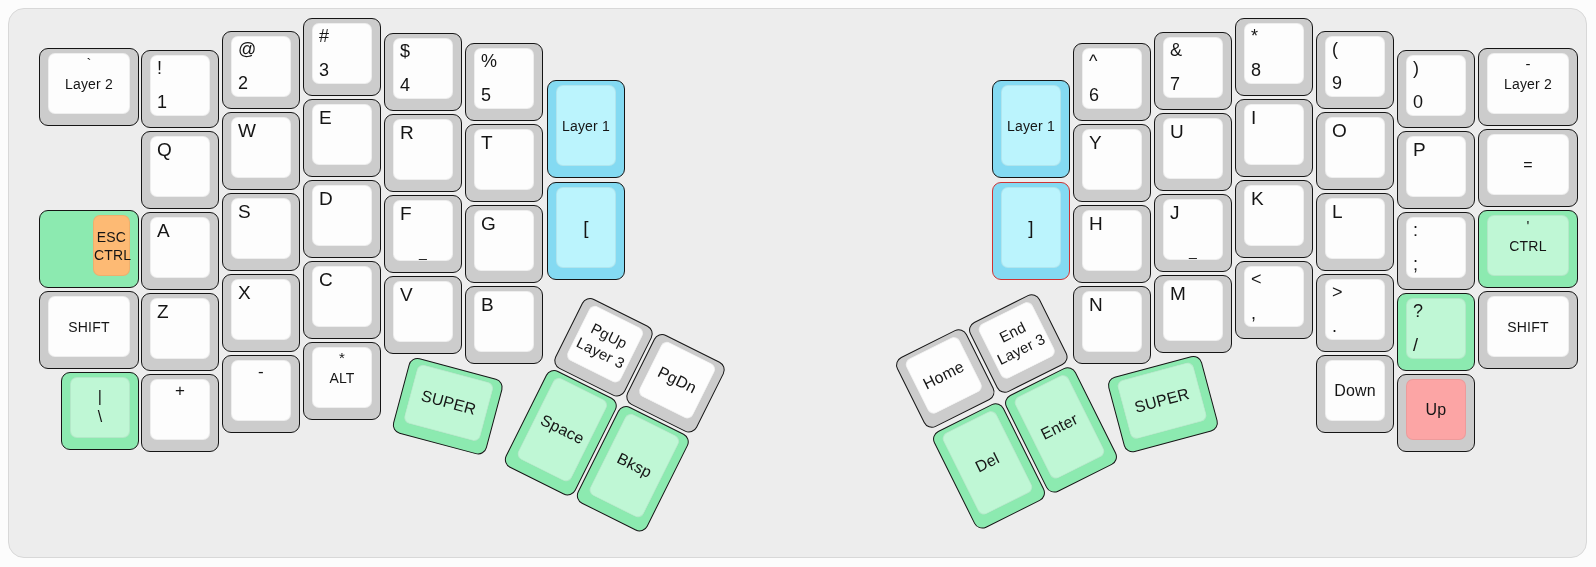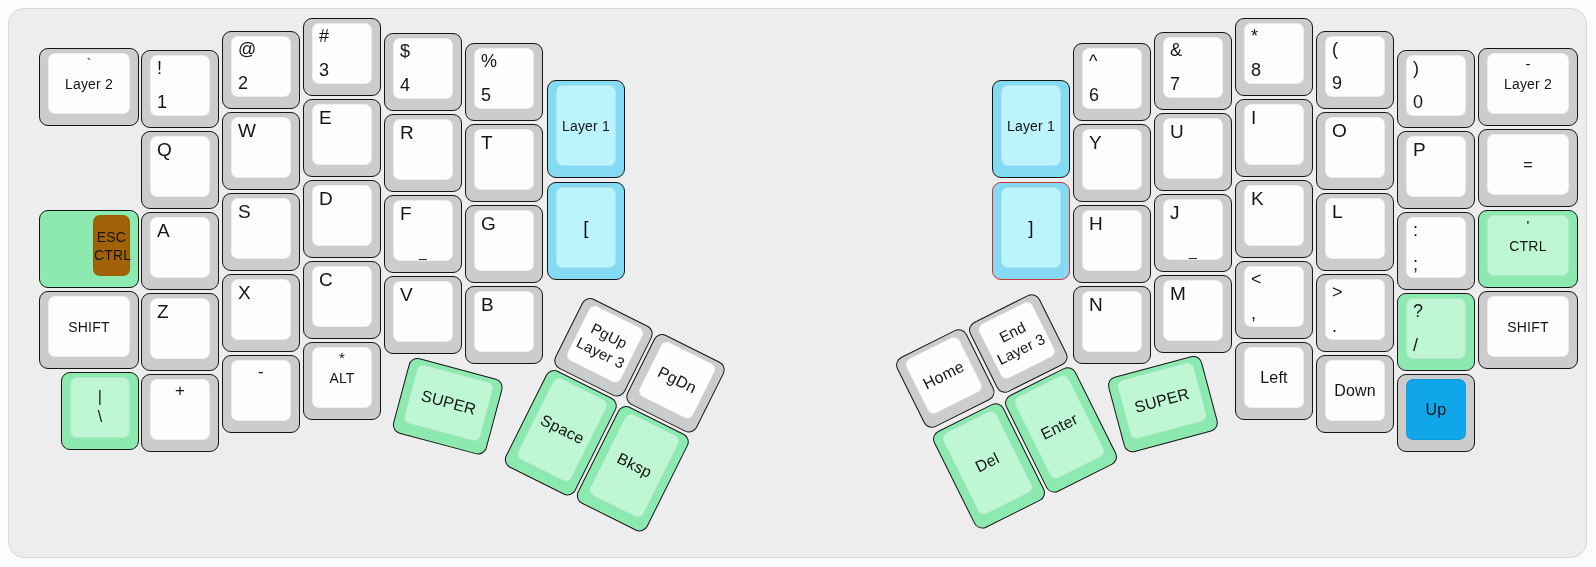--- a/index.html
+++ b/index.html
@@ -38,21 +38,21 @@
 
 <div class="panel" style="background: rgb(237, 237, 237); border-color: rgb(216, 216, 216);"></div>
 <div id="keyboard">
     <div class="key" style="left: 39px; top: 48px; width: 100px; height: 78px; background: rgb(204, 204, 204); border-color: rgb(21, 21, 21);">
       <div class="cap" style="background: rgb(253, 253, 253);">
         <span class="lg lg-tc" style="font-size: 15px; color: rgb(21, 21, 21);">`</span>
         <span class="lg lg-c" style="font-size: 14px; color: rgb(21, 21, 21);">Layer 2</span>
       </div>
     </div>
     <div class="key" style="left: 39px; top: 210px; width: 100px; height: 78px; background: rgb(140, 234, 176); border-color: rgb(21, 21, 21);">
-      <div class="cap" style="background: #a16207; margin-left: 45px;">
+      <div class="cap" style="background: #fdba74; margin-left: 45px;">
         <span class="lg lg-c" style="font-size: 14px; color: rgb(21, 21, 21);">ESC
 CTRL</span>
       </div>
     </div>
     <div class="key" style="left: 39px; top: 291px; width: 100px; height: 78px; background: rgb(204, 204, 204); border-color: rgb(21, 21, 21);">
       <div class="cap" style="background: rgb(253, 253, 253);">
         <span class="lg lg-c" style="font-size: 14px; color: rgb(21, 21, 21);">SHIFT</span>
       </div>
     </div>
     <div class="key" style="left: 61px; top: 372px; width: 78px; height: 78px; background: rgb(140, 234, 176); border-color: rgb(21, 21, 21);">
@@ -287,25 +287,20 @@
       <div class="cap" style="background: rgb(253, 253, 253);">
         <span class="lg lg-tl" style="font-size: 19px; color: rgb(21, 21, 21);">K</span>
       </div>
     </div>
     <div class="key" style="left: 1235px; top: 261px; width: 78px; height: 78px; background: rgb(204, 204, 204); border-color: rgb(21, 21, 21);">
       <div class="cap" style="background: rgb(253, 253, 253);">
         <span class="lg lg-tl" style="font-size: 18px; color: rgb(21, 21, 21);">&lt;</span>
         <span class="lg lg-bl" style="font-size: 18px; color: rgb(21, 21, 21);">,</span>
       </div>
     </div>
-    <div class="key" style="left: 1235px; top: 342px; width: 78px; height: 78px; background: rgb(204, 204, 204); border-color: rgb(21, 21, 21);">
-      <div class="cap" style="background: rgb(253, 253, 253);">
-        <span class="lg lg-c" style="font-size: 16px; color: rgb(21, 21, 21);">Left</span>
-      </div>
-    </div>
     <div class="key" style="left: 1316px; top: 31px; width: 78px; height: 78px; background: rgb(204, 204, 204); border-color: rgb(21, 21, 21);">
       <div class="cap" style="background: rgb(253, 253, 253);">
         <span class="lg lg-tl" style="font-size: 18px; color: rgb(21, 21, 21);">(</span>
         <span class="lg lg-bl" style="font-size: 18px; color: rgb(21, 21, 21);">9</span>
       </div>
     </div>
     <div class="key" style="left: 1316px; top: 112px; width: 78px; height: 78px; background: rgb(204, 204, 204); border-color: rgb(21, 21, 21);">
       <div class="cap" style="background: rgb(253, 253, 253);">
         <span class="lg lg-tl" style="font-size: 19px; color: rgb(21, 21, 21);">O</span>
       </div>
@@ -343,21 +338,21 @@
         <span class="lg lg-bl" style="font-size: 18px; color: rgb(21, 21, 21);">;</span>
       </div>
     </div>
     <div class="key" style="left: 1397px; top: 293px; width: 78px; height: 78px; background: rgb(140, 234, 176); border-color: rgb(21, 21, 21);">
       <div class="cap" style="background: rgb(191, 247, 213);">
         <span class="lg lg-tl" style="font-size: 18px; color: rgb(21, 21, 21);">?</span>
         <span class="lg lg-bl" style="font-size: 18px; color: rgb(21, 21, 21);">/</span>
       </div>
     </div>
     <div class="key" style="left: 1397px; top: 374px; width: 78px; height: 78px; background: rgb(204, 204, 204); border-color: rgb(21, 21, 21);">
-      <div class="cap" style="background: #0ea5e9;">
+      <div class="cap" style="background: #fca5a5;">
         <span class="lg lg-c" style="font-size: 16px; color: rgb(21, 21, 21);">Up</span>
       </div>
     </div>
     <div class="key" style="left: 1478px; top: 48px; width: 100px; height: 78px; background: rgb(204, 204, 204); border-color: rgb(21, 21, 21);">
       <div class="cap" style="background: rgb(253, 253, 253);">
         <span class="lg lg-tc" style="font-size: 15px; color: rgb(21, 21, 21);">-</span>
         <span class="lg lg-c" style="font-size: 14px; color: rgb(21, 21, 21);">Layer 2</span>
       </div>
     </div>
     <div class="key" style="left: 1478px; top: 129px; width: 100px; height: 78px; background: rgb(204, 204, 204); border-color: rgb(21, 21, 21);">

